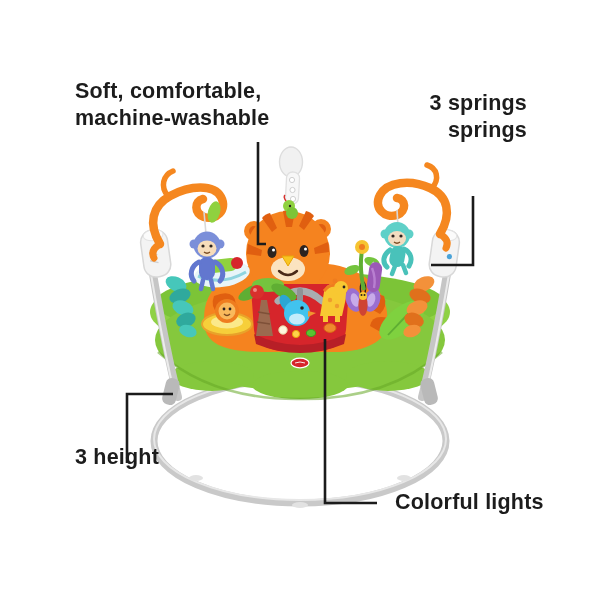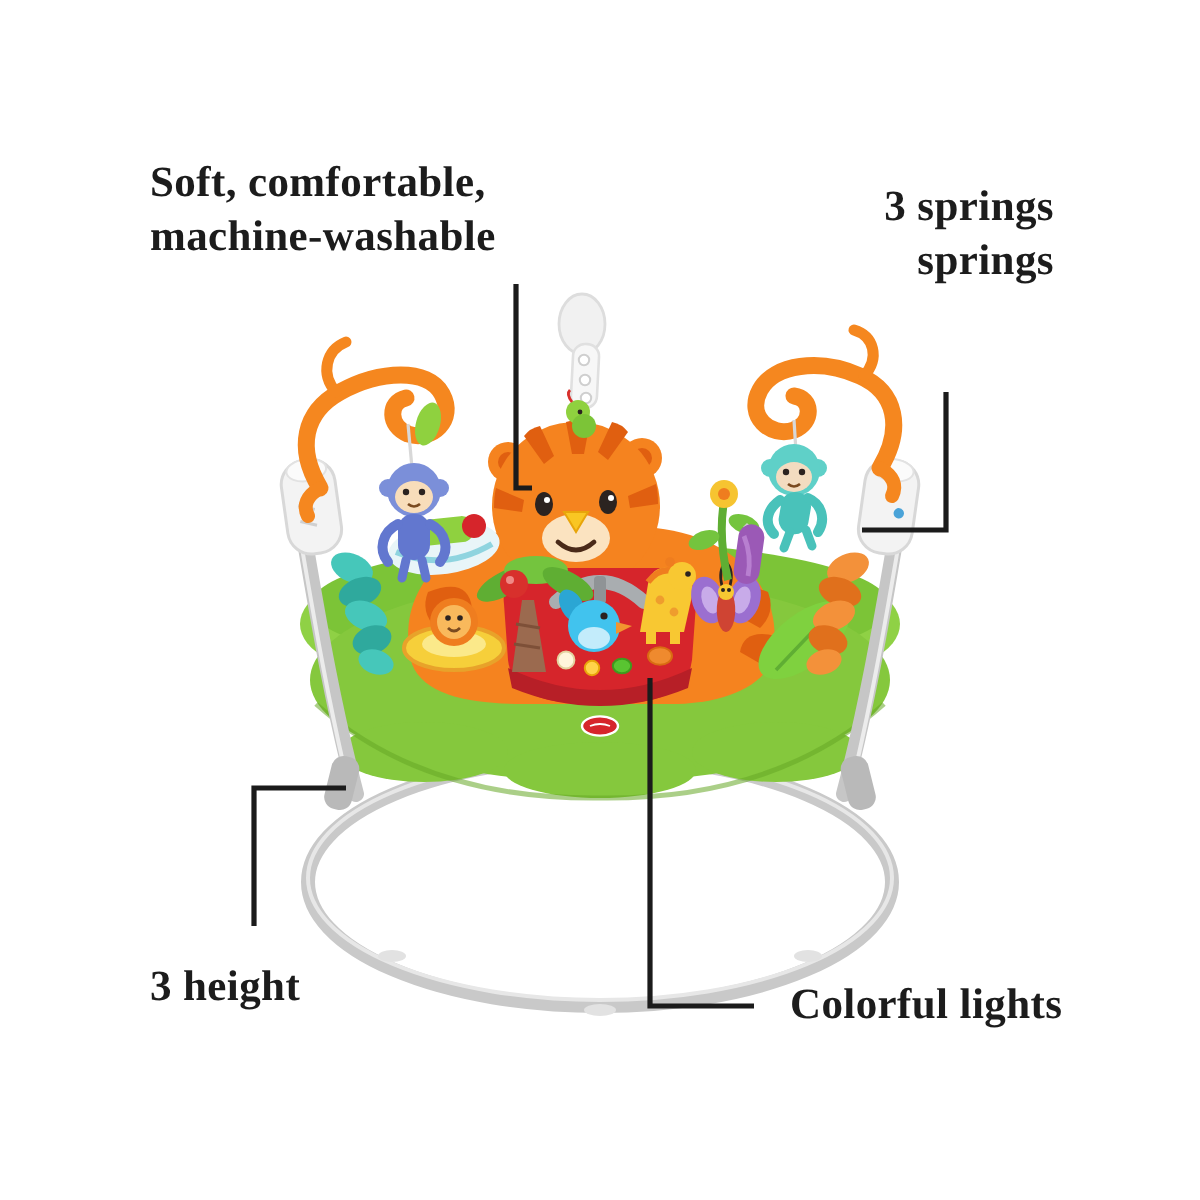--- a/index.html
+++ b/index.html
@@ -1,27 +1,27 @@
 <!DOCTYPE html>
 <html><head>
 <meta charset="utf-8">
 <style>
   html,body{margin:0;padding:0;background:#ffffff;}
   .canvas{
     position:relative;width:600px;height:600px;background:#ffffff;
-    font-family:Liberation Serif, serif;overflow:hidden;
+    font-family:Liberation Sans, sans-serif;overflow:hidden;
   }
   .callout-label{
     position:absolute;font-weight:700;font-size:21.5px;line-height:27px;
     color:#1c1c1c;letter-spacing:.2px;white-space:nowrap;z-index:3;
   }
   .callout-label div{white-space:nowrap;}
   #label-seat{left:75px;top:78px;text-align:left;}
   #label-springs{right:73px;top:90px;text-align:right;}
-  #label-height{left:75px;top:480px;text-align:left;}
+  #label-height{left:75px;top:444px;text-align:left;}
   #label-lights{left:395px;top:489px;text-align:left;}
   svg{position:absolute;left:0;top:0;z-index:1;}
 </style>
 </head>
 <body>
 
 <div class="canvas">
 
   <div class="callout-label" id="label-seat">
     <div>Soft, comfortable,</div>

